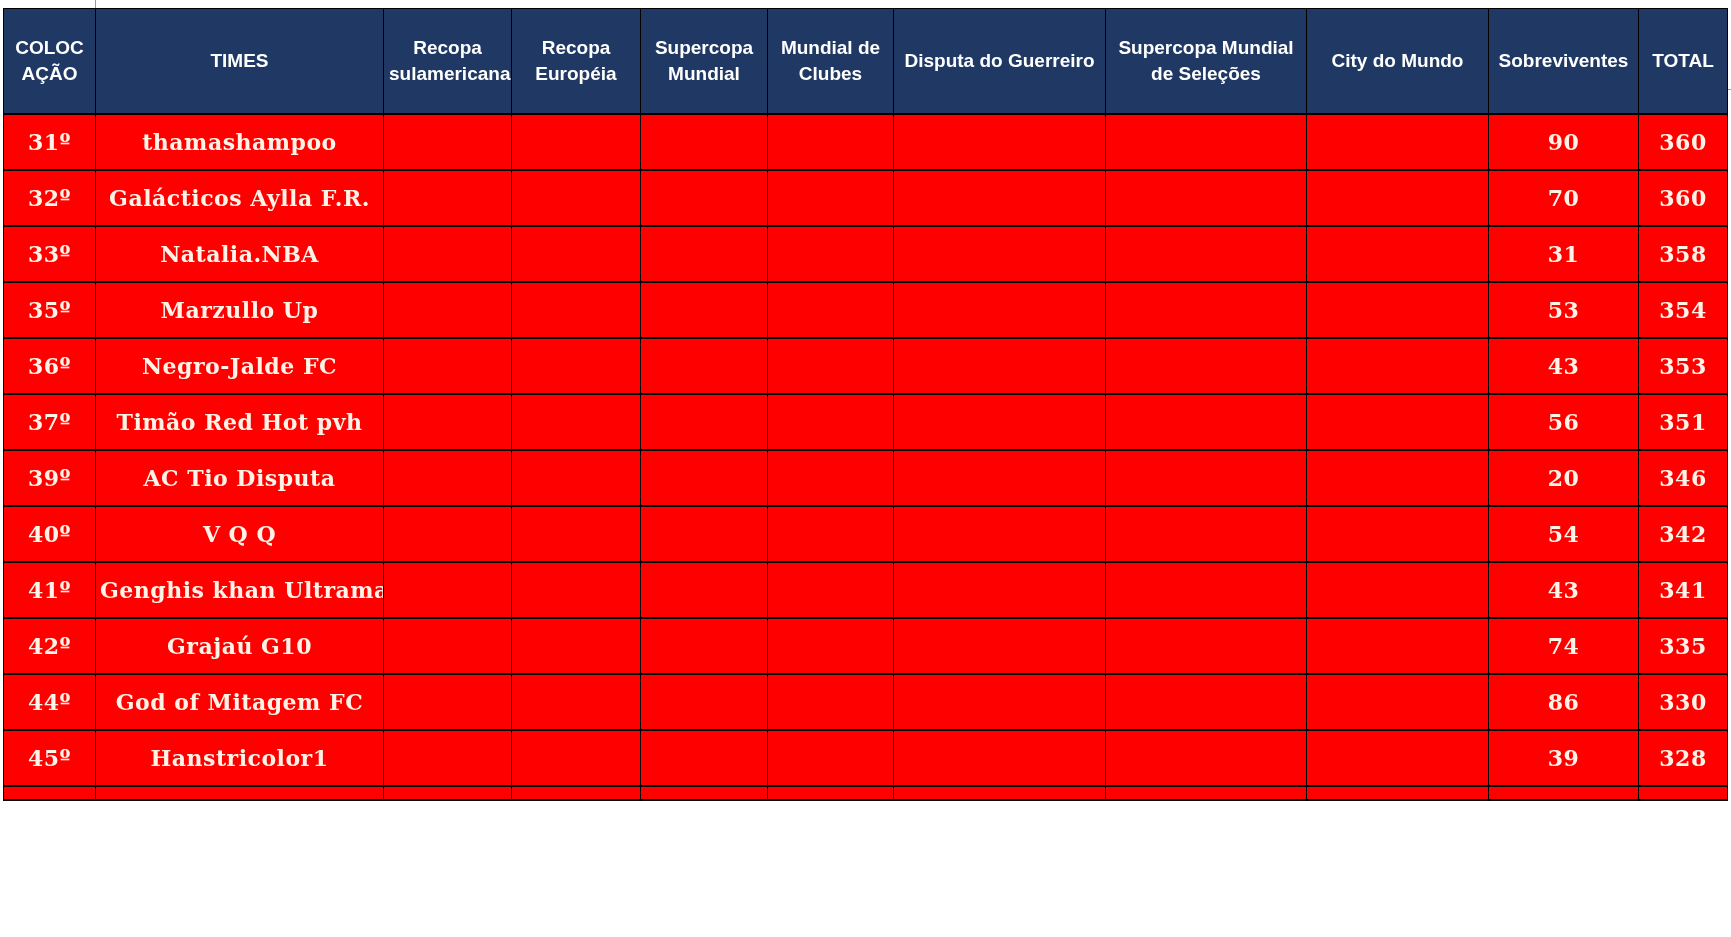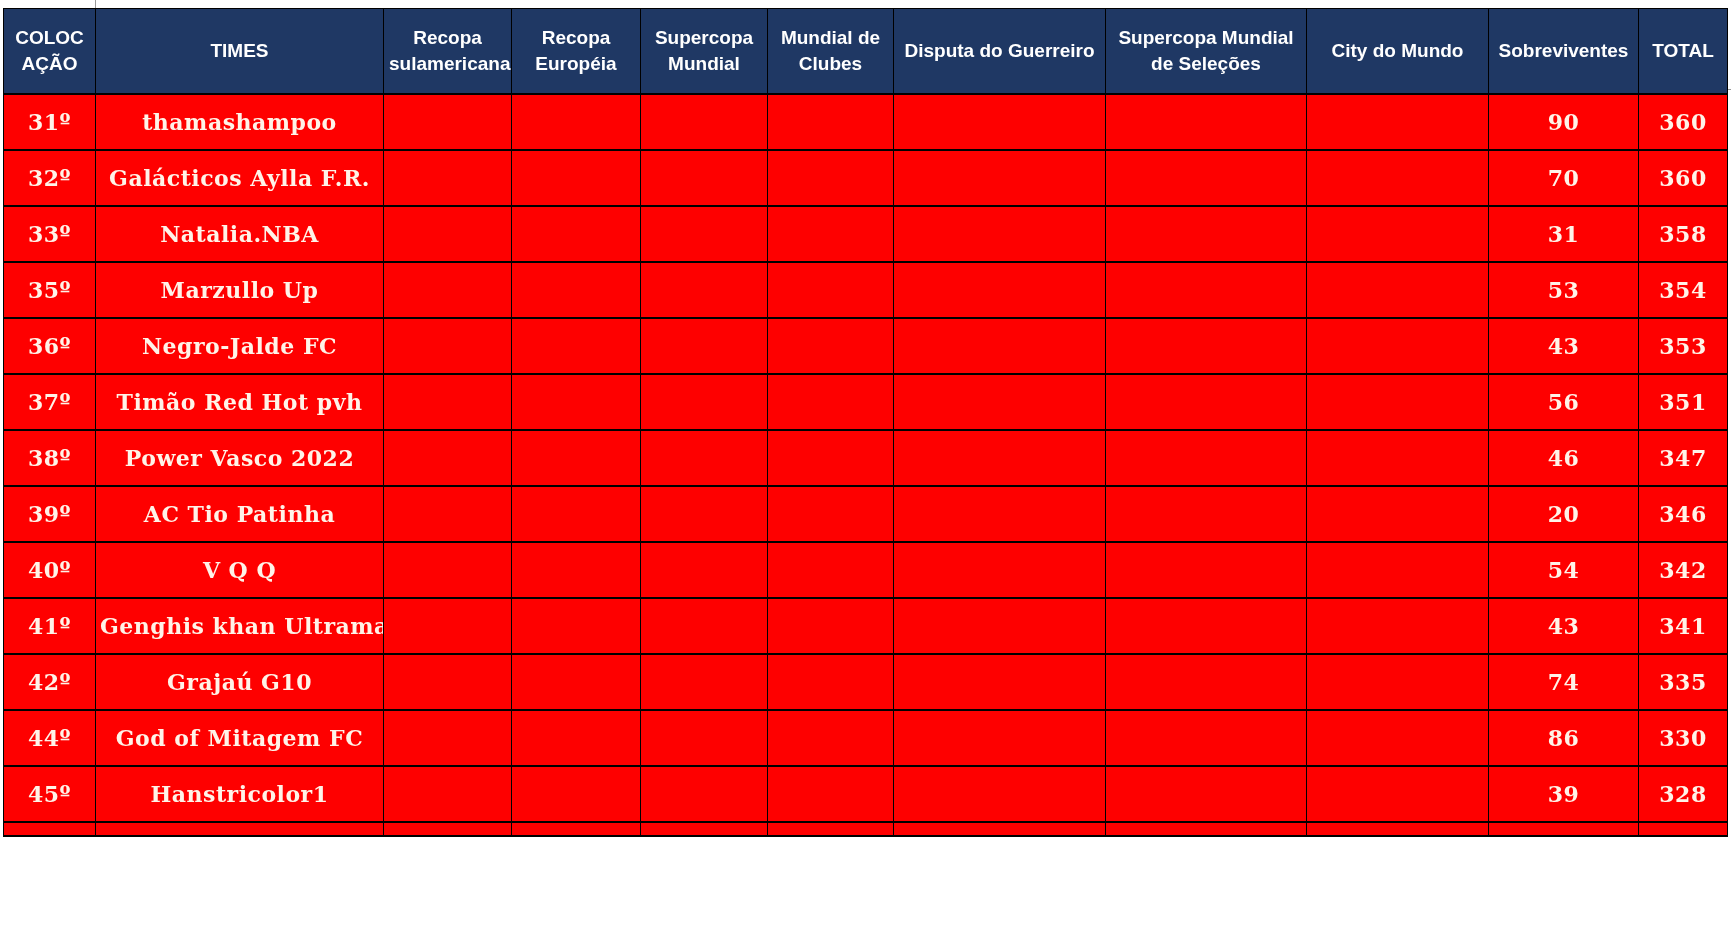--- a/index.html
+++ b/index.html
@@ -30,21 +30,21 @@
     font-size: 19px;
     line-height: 1.35;
     text-align: center;
     vertical-align: middle;
     border: 1px solid var(--border, #000000);
     border-bottom: 2px solid var(--border, #000000);
     height: 80px;
     padding: 2px 5px;
     overflow: hidden;
   }
-  th.col-colocacao { word-break: break-all; padding: 2px 8px; }
+  th.col-colocacao { word-break: break-all; padding: 12px 8px; }
   td {
     background: var(--row-bg, #fe0000);
     color: var(--row-text, #fff3e8);
     font-family: "DejaVu Serif", serif;
     font-weight: bold;
     font-size: 22px;
     letter-spacing: 0.5px;
     text-align: center;
     vertical-align: middle;
     border-left: 1px solid var(--border, #000000);
@@ -183,35 +183,22 @@
           <td></td>
           <td></td>
           <td></td>
           <td></td>
           <td></td>
           <td></td>
           <td>56</td>
           <td>351</td>
         </tr>
         <tr>
-          <td>38º</td>
-          <td>Power Vasco 2022</td>
-          <td></td>
-          <td></td>
-          <td></td>
-          <td></td>
-          <td></td>
-          <td></td>
-          <td></td>
-          <td>46</td>
-          <td>347</td>
-        </tr>
-        <tr>
           <td>39º</td>
-          <td>AC Tio Patinha</td>
+          <td>AC Tio Disputa</td>
           <td></td>
           <td></td>
           <td></td>
           <td></td>
           <td></td>
           <td></td>
           <td></td>
           <td>20</td>
           <td>346</td>
         </tr>

